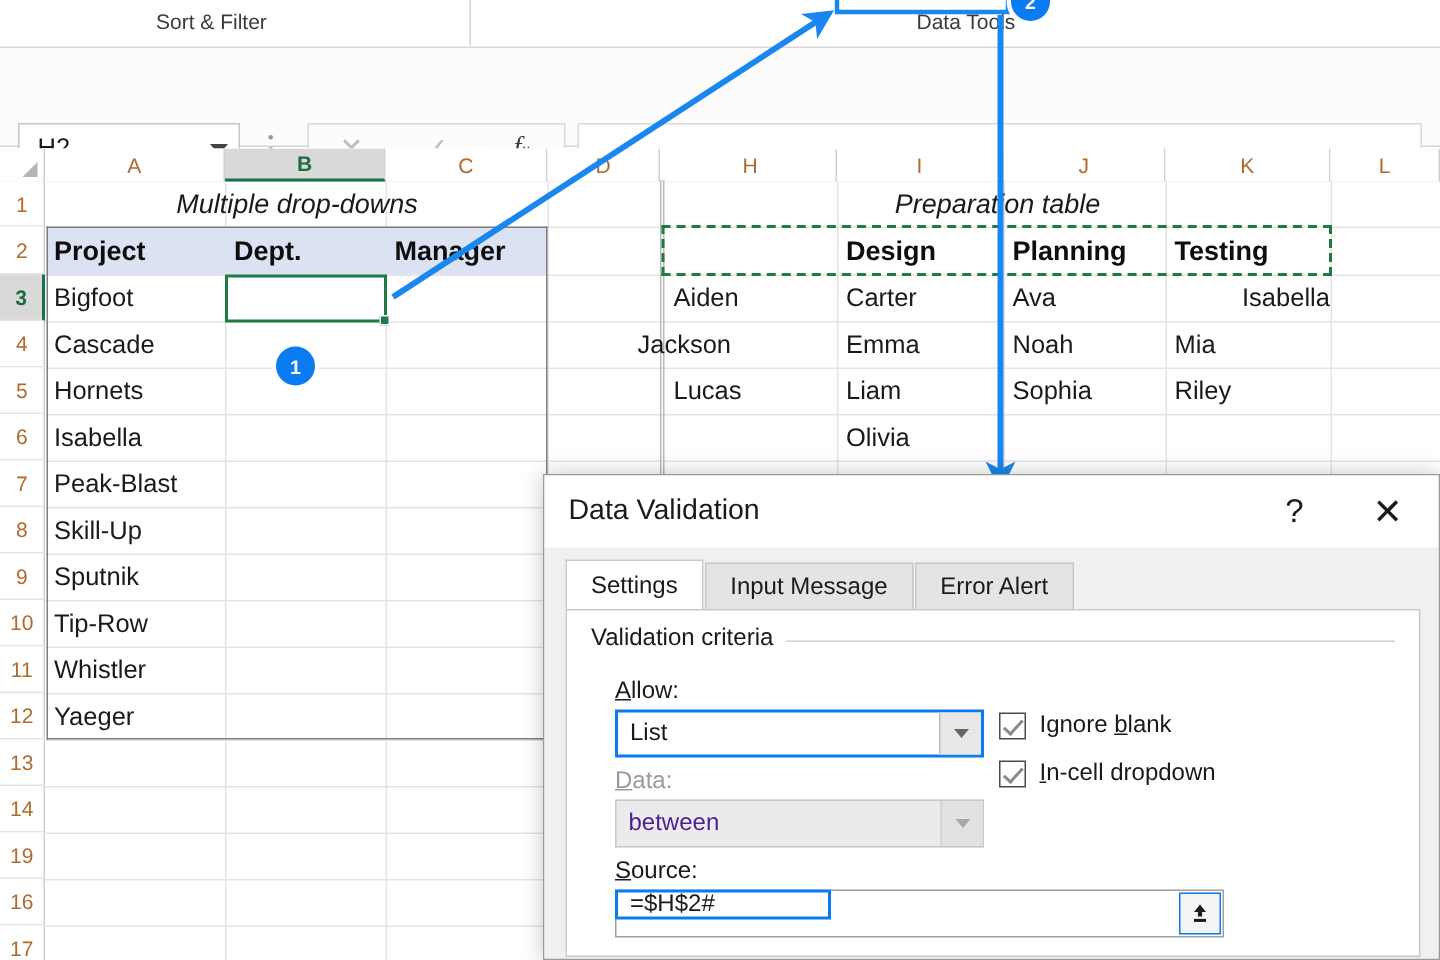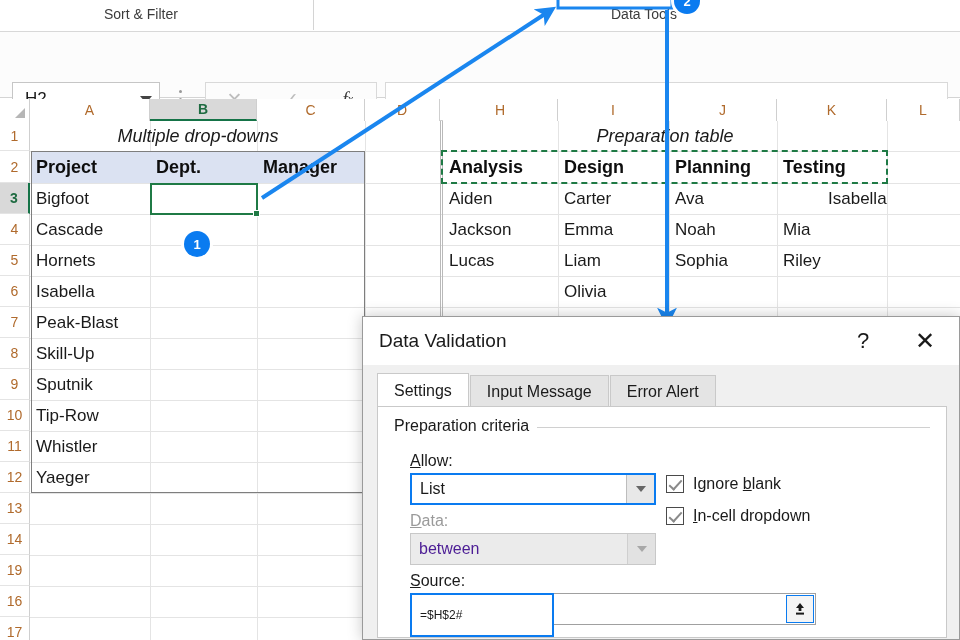--- a/index.html
+++ b/index.html
@@ -264,24 +264,24 @@
   }
   .cblabel { font-size: 16px; color: #1a1a1a; white-space: nowrap; }
   .cblabel u { text-decoration: underline; }
 
   .srcfield {
     position: absolute; height: 32px;
     background: #ffffff; border: 1px solid #a0a0a0;
     display: flex; align-items: center;
   }
   .srcfield .inner {
-    position: absolute; left: -1px; top: -1px; height: 44px; width: 144px;
+    position: absolute; left: -1px; top: -1px; height: 20px; width: 144px;
     border: 2px solid #0a7bf0; background: #ffffff;
     display: flex; align-items: center; padding-left: 8px;
-    font-size: 12px; color: #1a1a1a;
+    font-size: 16px; color: #1a1a1a;
   }
   .collapse-btn {
     position: absolute; right: 1px; top: 1px;
     width: 28px; height: 28px;
     background: #f4f4f4; border: 1px solid #0a7bf0;
     display: flex; align-items: center; justify-content: center;
   }
 </style>
 </head>
 <body>
@@ -399,31 +399,30 @@
     <div class="cell" style="left:31px; top:177px; width:118px; height:31px;">Isabella</div>
     <div class="cell" style="left:31px; top:208px; width:130px; height:31px;">Peak-Blast</div>
     <div class="cell" style="left:31px; top:239px; width:118px; height:31px;">Skill-Up</div>
     <div class="cell" style="left:31px; top:270px; width:118px; height:31px;">Sputnik</div>
     <div class="cell" style="left:31px; top:301px; width:118px; height:31px;">Tip-Row</div>
     <div class="cell" style="left:31px; top:332px; width:118px; height:31px;">Whistler</div>
     <div class="cell" style="left:31px; top:363px; width:118px; height:31px;">Yaeger</div>
 
     <div class="cell title-cell" style="left:443px; top:22px; width:444px; height:30px;">Preparation table</div>
 
-    <div class="cell hdr-cell" style="left:444px; top:53px; width:113px; height:31px;">Analysis</div>
     <div class="cell hdr-cell" style="left:559px; top:53px; width:109px; height:31px;">Design</div>
     <div class="cell hdr-cell" style="left:670px; top:53px; width:106px; height:31px;">Planning</div>
     <div class="cell hdr-cell" style="left:778px; top:53px; width:108px; height:31px;">Testing</div>
 
     <div class="cell" style="left:444px; top:84px;  width:113px; height:31px;">Aiden</div>
     <div class="cell" style="left:559px; top:84px;  width:109px; height:31px;">Carter</div>
     <div class="cell" style="left:670px; top:84px;  width:106px; height:31px;">Ava</div>
     <div class="cell" style="left:778px; top:84px;  width:108px; height:31px;margin-left:45px;">Isabella</div>
 
-    <div class="cell" style="left:444px; top:115px; width:113px; height:31px;">Jackson</div>
+    <div class="cell" style="left:420px; top:115px; width:113px; height:31px;">Jackson</div>
     <div class="cell" style="left:559px; top:115px; width:109px; height:31px;">Emma</div>
     <div class="cell" style="left:670px; top:115px; width:106px; height:31px;">Noah</div>
     <div class="cell" style="left:778px; top:115px; width:108px; height:31px;">Mia</div>
 
     <div class="cell" style="left:444px; top:146px; width:113px; height:31px;">Lucas</div>
     <div class="cell" style="left:559px; top:146px; width:109px; height:31px;">Liam</div>
     <div class="cell" style="left:778px; top:146px; width:108px; height:31px;">Riley</div>
     <div class="cell" style="left:670px; top:146px; width:106px; height:31px;">Sophia</div>
 
     <div class="cell" style="left:559px; top:177px; width:109px; height:31px;">Olivia</div>
@@ -464,21 +463,21 @@
 
       <div class="tabstrip">
         <div class="tab active">Settings</div>
         <div class="tab">Input Message</div>
         <div class="tab">Error Alert</div>
       </div>
 
       <div class="tabpanel">
 
         <div class="group-line"></div>
-        <div class="group-label">Preparation criteria</div>
+        <div class="group-label">Validation criteria</div>
 
         <div class="fld-label" style="left:32px; top:45px;"><u>A</u>llow:</div>
         <div class="combo focused" style="left:32px; top:66px; width:246px;">
           <span class="combo-text">List</span>
           <span class="combo-btn">
               <i class="chev"></i>
             </span>
         </div>
 
         <div class="fld-label dim" style="left:32px; top:105px;"><u>D</u>ata:</div>

